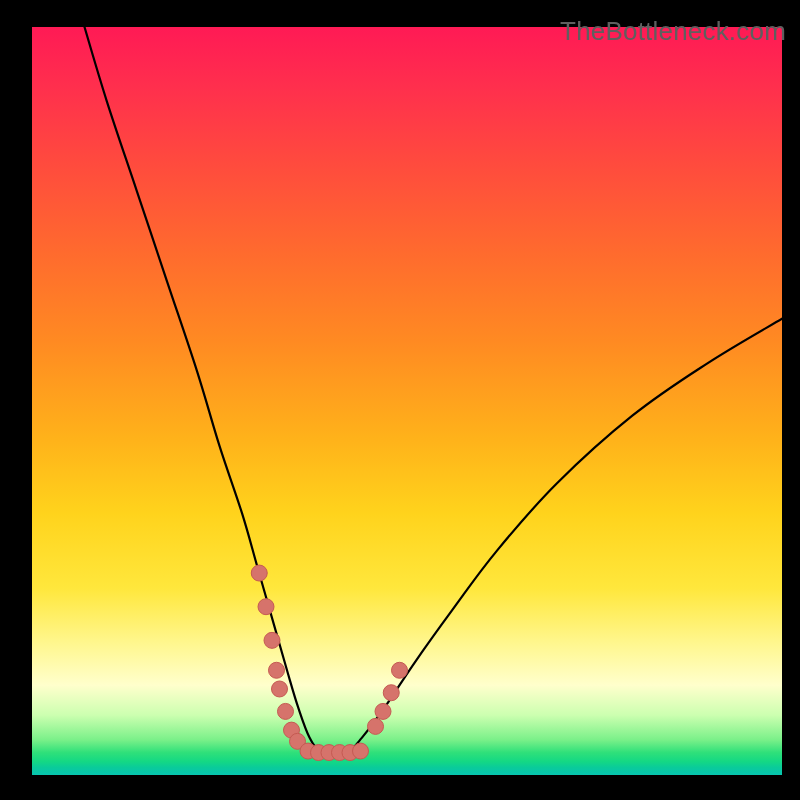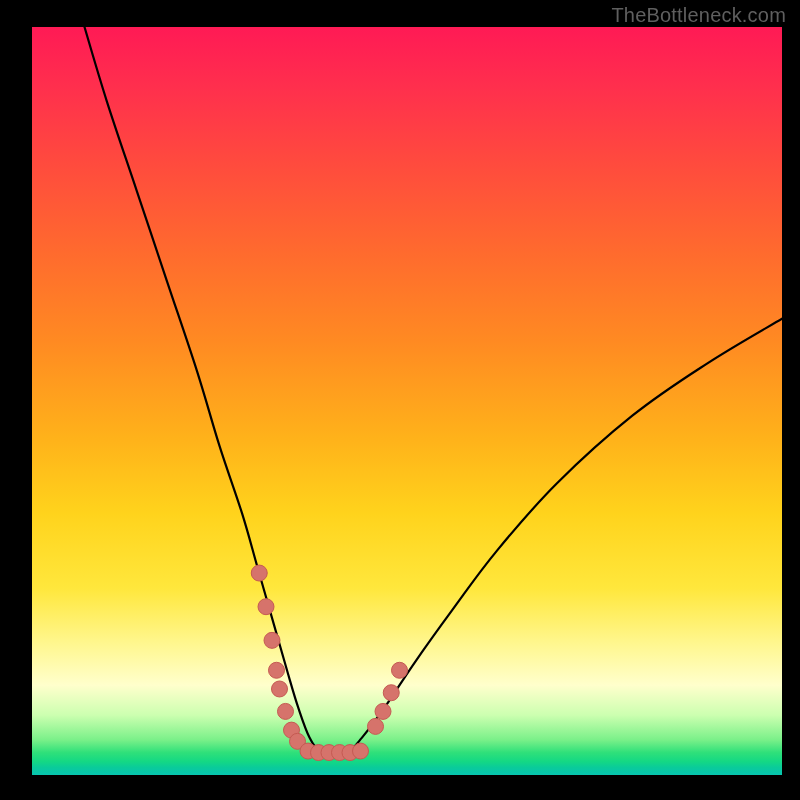--- a/index.html
+++ b/index.html
@@ -47,24 +47,24 @@
   }
   .curve-svg {
     position: absolute;
     left: 0;
     top: 0;
     width: 750px;
     height: 748px;
   }
   .watermark {
     position: absolute;
-    top: 4px;
+    top: 16px;
     right: 14px;
     color: #5f5f5f;
-    font-size: 20px;
+    font-size: 26px;
     letter-spacing: 0.2px;
     font-weight: 400;
     user-select: none;
   }
 </style>
 </head>
 <body>
 
 <div class="stage">
 

